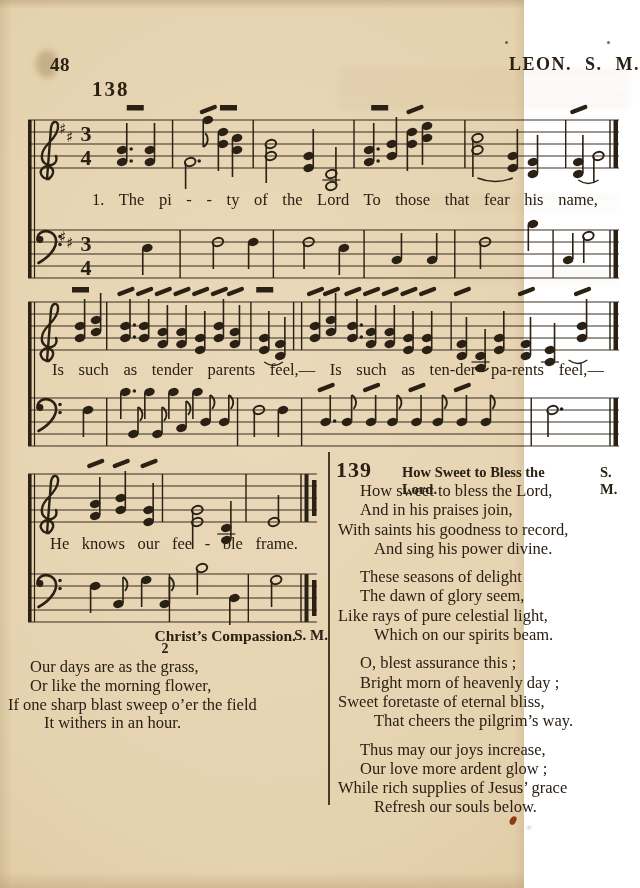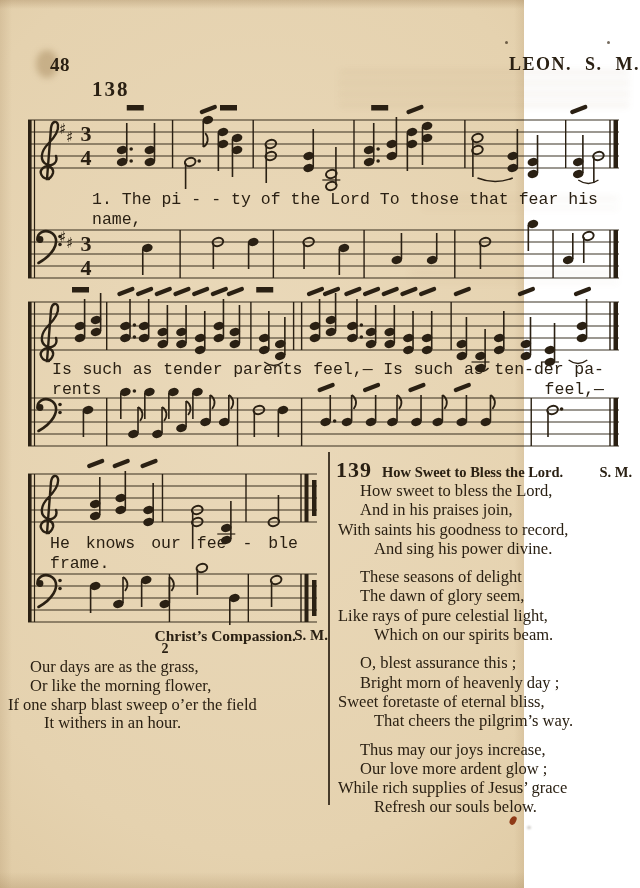--- a/index.html
+++ b/index.html
@@ -16,36 +16,36 @@
   .abs{position:absolute;}
   .ghost{position:absolute;filter:blur(3px);opacity:.55;border-radius:5px;
     background:repeating-linear-gradient(180deg, rgba(140,107,63,.16) 0 4px, rgba(140,107,63,.02) 4px 11px);}
   .smudge{position:absolute;border-radius:50%;filter:blur(3px);}
   .speck{position:absolute;border-radius:50%;background:rgba(58,44,26,.7);}
   .pageno{left:50px;top:54px;font-size:19px;font-weight:bold;letter-spacing:.5px;}
   .runtitle{left:0;top:54px;width:640px;text-align:right;font-size:18px;font-weight:bold;
     letter-spacing:1.5px;word-spacing:7px;}
   .hymnno-left{left:92px;top:77px;font-size:21px;font-weight:bold;letter-spacing:2px;}
   .mlyric{position:absolute;font-size:16.5px;color:var(--ink);
-    text-align:justify;text-align-last:justify;line-height:20px;font-family:Liberation Mono, monospace;}
+    text-align:justify;text-align-last:justify;line-height:20px;}
   .divider{left:328px;top:452px;width:1.6px;height:353px;background:var(--ink);opacity:.85;}
   
   .lh-head{left:4px;top:627px;width:322px;height:20px;}
   .lh-title{position:absolute;left:0;right:30px;text-align:right;font-weight:bold;font-size:15.5px;}
   .lh-meter{position:absolute;right:-2px;top:0;font-weight:bold;font-size:15px;}
   .lh-vno{left:0;top:641px;width:330px;text-align:center;font-weight:bold;font-size:14px;}
   .verses{position:absolute;font-size:16.5px;}
   .verses .stanza{margin-bottom:7px;}
   .vline{white-space:nowrap;}
   .vl0{margin-left:0;} .vl1{margin-left:22px;} .vl2{margin-left:36px;}
   #left-verses{left:8px;top:658px;width:316px;line-height:18.8px;}
   #right-verses{left:338px;top:481px;width:298px;line-height:19.3px;}
   #right-verses .stanza{margin-bottom:9px;}
   
-  .rh-head{left:336px;top:459px;width:298px;height:26px;display:flex;align-items:baseline;}
+  .rh-head{left:336px;top:459px;width:298px;height:26px;display:flex;align-items:baseline;gap:20px;}
   .rh-no{font-size:22px;font-weight:bold;letter-spacing:1px;line-height:22px;}
   .rh-title{font-size:14.5px;font-weight:bold;margin-left:10px;}
   .rh-meter{font-size:14.5px;font-weight:bold;margin-left:auto;margin-right:2px;}
   svg.system{position:absolute;overflow:visible;}
 </style>
 </head>
 <body>
 
 <div class="page">
 

